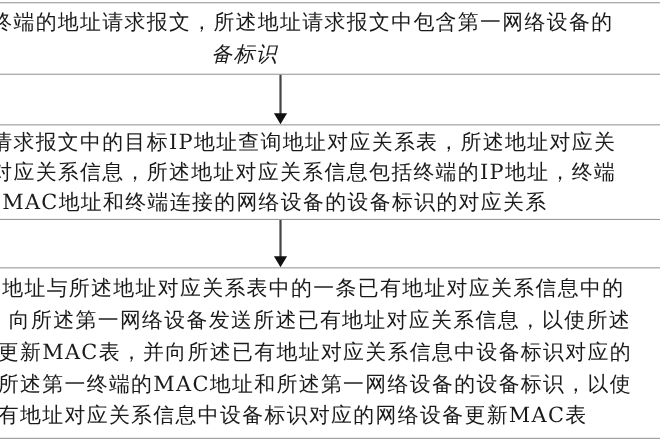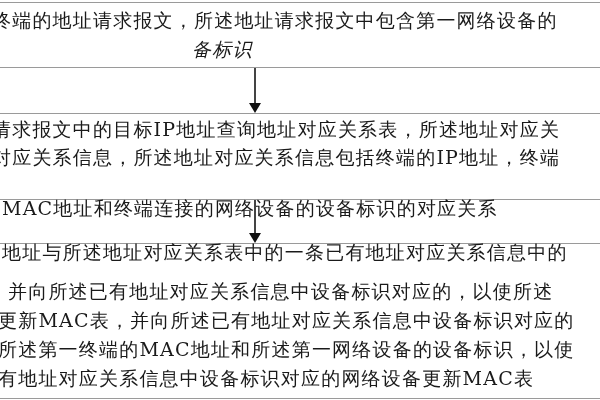--- a/index.html
+++ b/index.html
@@ -21,24 +21,24 @@
 <div class="line" style="top:8px; left:-8px;">终端的地址请求报文，所述地址请求报文中包含第一网络设备的</div>
 <div class="line" style="top:37px; left:192px;font-style:italic;">备标识</div>
 
 <div class="arrow-shaft" style="top:68px; height:36px;"></div>
 <div class="arrow-head" style="top:103px;"></div>
 
 <div class="box" style="top:113px; height:87px;">
 </div>
 <div class="line" style="top:117px; left:-8px;">请求报文中的目标IP地址查询地址对应关系表，所述地址对应关</div>
 <div class="line" style="top:145px; left:-8px;">对应关系信息，所述地址对应关系信息包括终端的IP地址，终端</div>
-<div class="line" style="top:172px; left:2px;margin-top:24px;">MAC地址和终端连接的网络设备的设备标识的对应关系</div>
+<div class="line" style="top:172px; left:2px;">MAC地址和终端连接的网络设备的设备标识的对应关系</div>
 
 <div class="arrow-shaft" style="top:200px; height:34px;"></div>
 <div class="arrow-head" style="top:233px;"></div>
 
 <div class="box" style="top:243px; height:156px;">
 </div>
-<div class="line" style="top:240px; left:2px;">地址与所述地址对应关系表中的一条已有地址对应关系信息中的</div>
-<div class="line" style="top:279px; left:8px;">并向所述已有地址对应关系信息中设备标识对应的，以使所述</div>
+<div class="line" style="top:250px; left:2px;">地址与所述地址对应关系表中的一条已有地址对应关系信息中的</div>
+<div class="line" style="top:279px; left:8px;">向所述第一网络设备发送所述已有地址对应关系信息，以使所述</div>
 <div class="line" style="top:308px; left:-2px;">更新MAC表，并向所述已有地址对应关系信息中设备标识对应的</div>
 <div class="line" style="top:337px; left:-2px;">所述第一终端的MAC地址和所述第一网络设备的设备标识，以使</div>
 <div class="line" style="top:366px; left:-2px;">有地址对应关系信息中设备标识对应的网络设备更新MAC表</div>
 
 </body></html>

